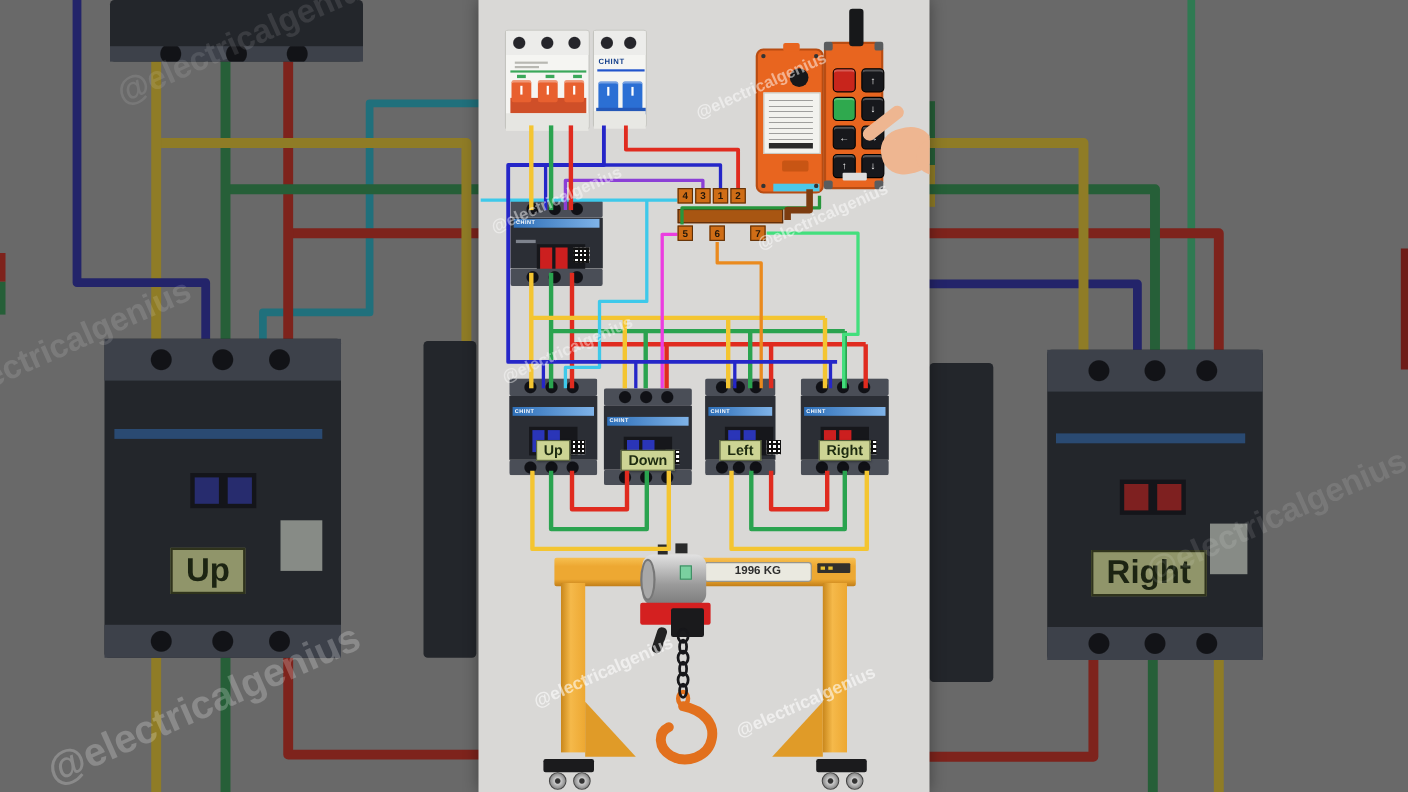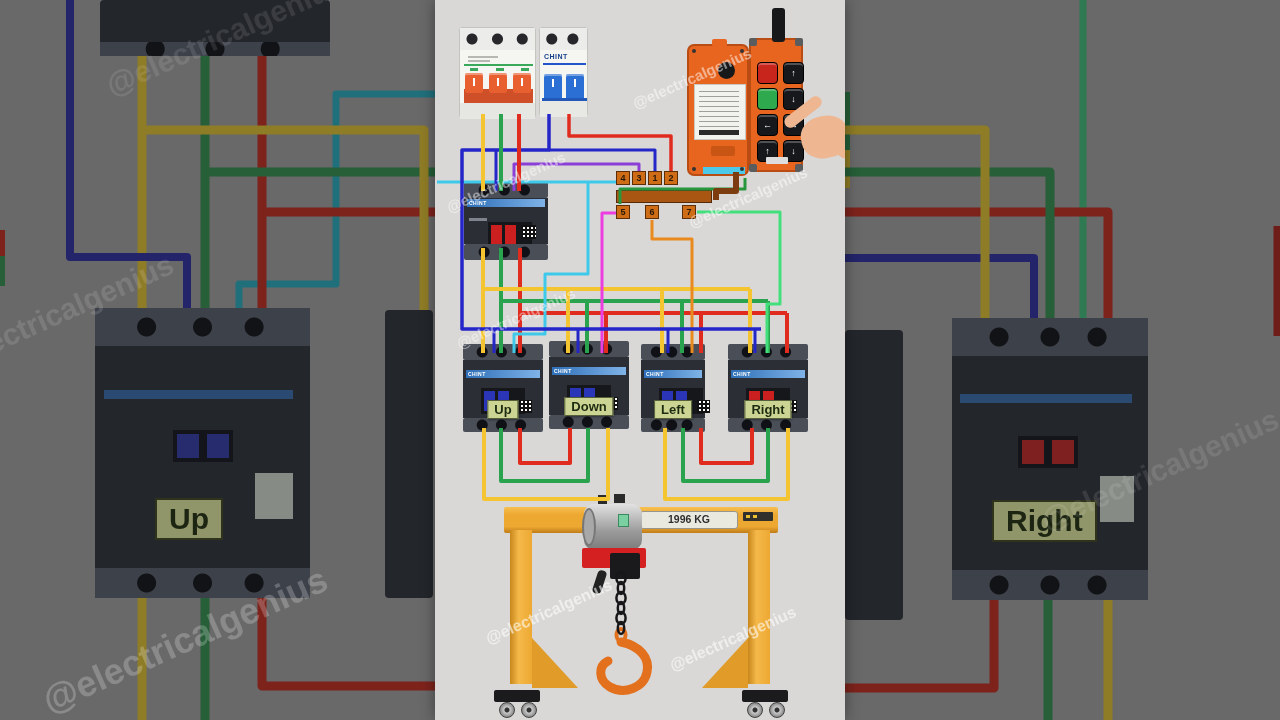--- a/index.html
+++ b/index.html
@@ -224,21 +224,21 @@
       <div class="cbtns blue" style="left:18px;top:28px;width:38px;height:20px">
             <i></i>
             <i></i>
           </div>
       <div class="qr" style="left:56px;top:40px;width:13px;height:13px"></div>
     </div>
     <div class="flange" style="top:74px;height:14px"></div>
     <div class="ctag" style="top:56px">Up</div>
   </div>
 
-  <div class="contactor" style="left:114px;top:341px;width:80px;height:88px">
+  <div class="contactor" style="left:114px;top:353px;width:80px;height:88px">
     <div class="flange" style="top:0"></div>
     <div class="cbody" style="top:16px;height:58px">
       <div class="cstrip" style="top:10px">CHINT</div>
       <div class="cbtns blue" style="left:18px;top:28px;width:38px;height:20px">
             <i></i>
             <i></i>
           </div>
       <div class="qr" style="left:56px;top:40px;width:13px;height:13px"></div>
     </div>
     <div class="flange" style="top:74px;height:14px"></div>

